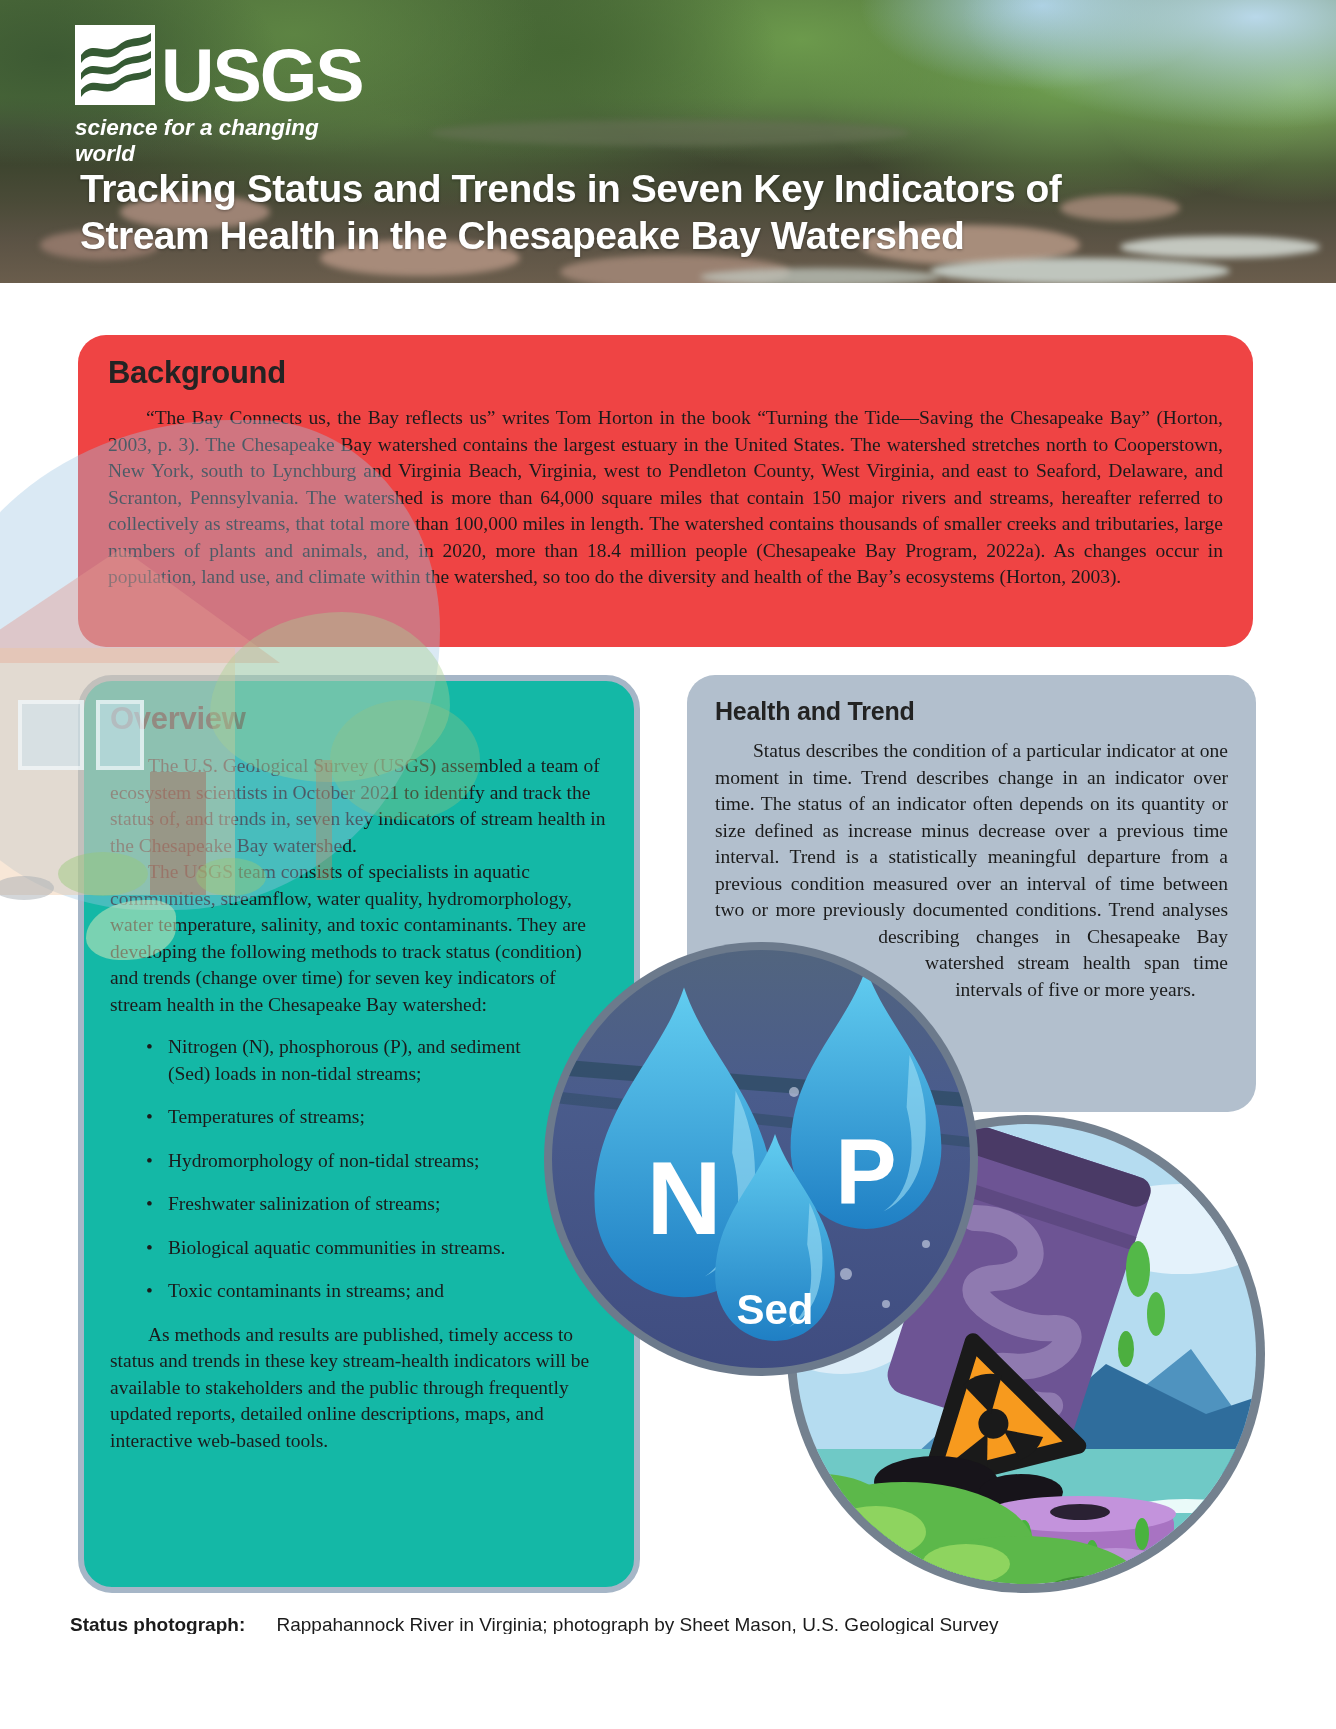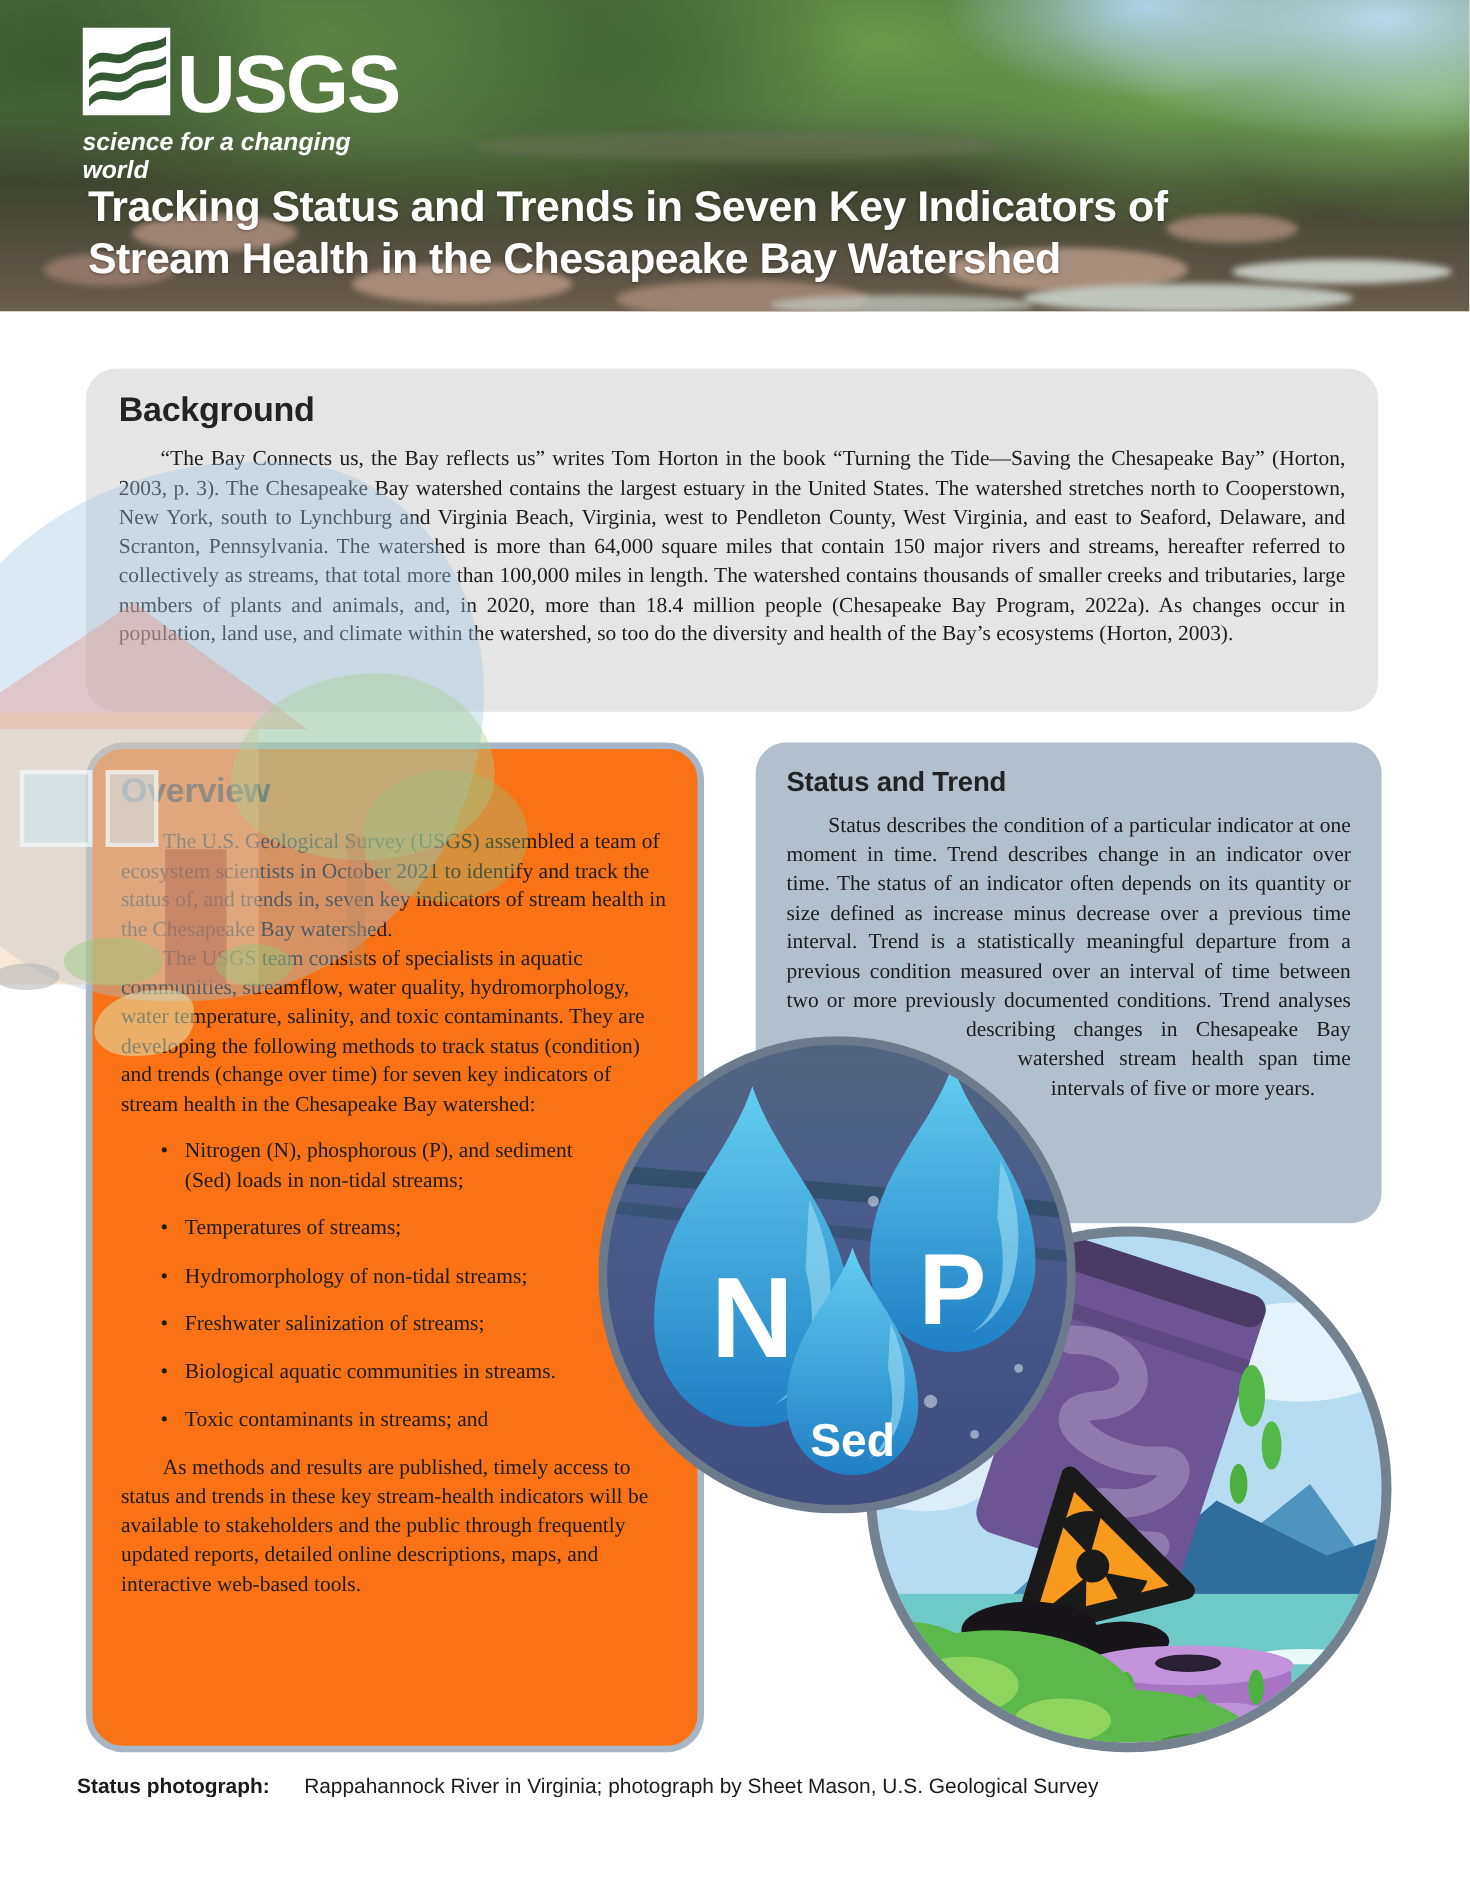--- a/index.html
+++ b/index.html
@@ -40,27 +40,27 @@
   .tagline{font-family:"Liberation Sans", sans-serif;font-style:italic;font-weight:bold;
            color:#fff;font-size:22.5px;margin-top:6px;letter-spacing:0px;}
 
   
   .title{position:absolute;left:80px;top:165px;font-family:"Liberation Sans", sans-serif;
          font-weight:bold;color:#fff;font-size:39px;line-height:47px;letter-spacing:-0.5px;
          text-shadow:0 1px 3px rgba(0,0,0,.35);}
 
   
   .bg-box{position:absolute;left:78px;top:335px;width:1175px;height:312px;
-          background:#e5e5e5;border-radius:28px;overflow:hidden;}
+          background:#ef4444;border-radius:28px;overflow:hidden;}
   .box-heading{font-family:"Liberation Sans", sans-serif;font-weight:bold;color:#232323;
                font-size:31px;margin:20px 0 0 30px;letter-spacing:-0.3px;}
   .bg-body{margin:14px 30px 0 30px;font-size:19.5px;line-height:26.5px;text-align:justify;
            text-indent:38px;hyphens:auto;}
 
-  .ov-box{position:absolute;left:78px;top:675px;width:550px;height:906px;background:#f97316;
+  .ov-box{position:absolute;left:78px;top:675px;width:550px;height:906px;background:#14b8a6;
           border:6px solid #a6b6c7;border-radius:34px;overflow:hidden;}
   .ov-heading{font-family:"Liberation Sans", sans-serif;font-weight:bold;color:#232323;
               font-size:31px;margin:20px 0 0 26px;letter-spacing:-0.3px;}
   .ov-body{margin:16px 26px 0 26px;font-size:19.5px;line-height:26.5px;hyphens:auto;}
   .ov-float{float:right;width:120px;height:650px;
             shape-outside:circle(229px at 272px 411px);}
   .ov-body p{margin:0;text-indent:38px;}
   .ov-body ul{list-style:none;margin:16px 0 0 36px;padding:0;}
   .ov-body li{position:relative;padding-left:22px;margin-bottom:17px;}
   .ov-body li::before{content:"•";position:absolute;left:0;top:0;}
@@ -167,21 +167,21 @@
         <li>Hydromorphology of non-tidal streams;</li>
         <li>Freshwater salinization of streams;</li>
         <li>Biological aquatic communities in streams.</li>
         <li>Toxic contaminants in streams; and</li>
       </ul>
       <p>As methods and results are published, timely access to status and trends in these key stream-health indicators will be available to stakeholders and the public through frequently updated reports, detailed online descriptions, maps, and interactive web-based tools.</p>
     </div>
   </div>
 
   <div class="st-box">
-    <div class="st-heading">Status and Trend</div>
+    <div class="st-heading">Health and Trend</div>
     <div class="st-body">
       <div class="st-float"></div>
       <span>Status describes the condition of a particular indicator at one moment in time. Trend describes change in an indicator over time. The status of an indicator often depends on its quantity or size defined as increase minus decrease over a previous time interval. Trend is a statistically meaningful departure from a previous condition measured over an interval of time between two or more previously documented conditions. Trend analyses describing changes in Chesapeake Bay watershed stream health span time intervals of five or more years.</span>
     </div>
   </div>
 
   <div class="illus">
     <div class="leaf"></div>
     <div class="roof"></div>
     <div class="house"></div>

